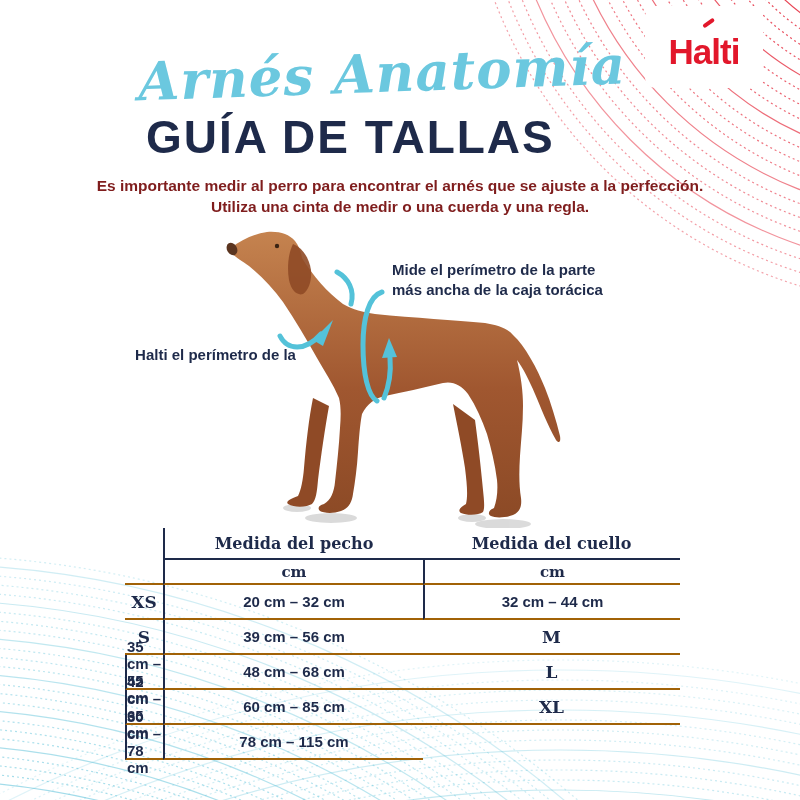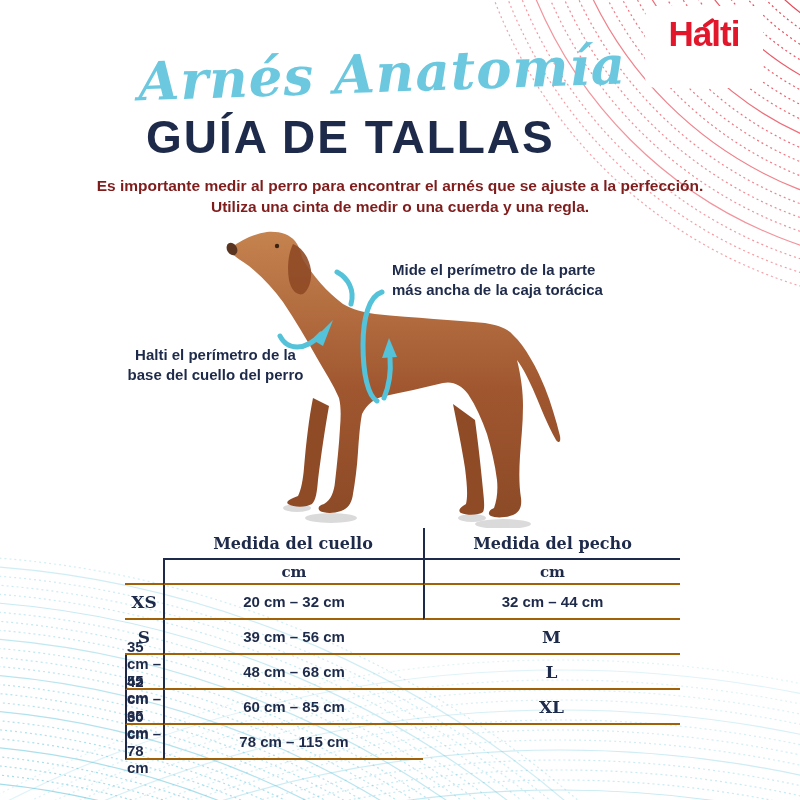--- a/index.html
+++ b/index.html
@@ -12,21 +12,21 @@
   #decor{position:absolute;inset:0;z-index:0;pointer-events:none;}
   .layer{position:absolute;z-index:1;}
 
   
   .logo-box{
     left:645px;top:6px;width:118px;height:82px;
     background:#ffffff;border-radius:10px;
     display:flex;align-items:flex-start;justify-content:center;
   }
   .logo-text{
-    position:relative;margin-top:8px;
+    position:relative;margin-top:26px;
     font-size:35px;font-weight:bold;letter-spacing:-1px;
     color:#E2172B;
   }
   .t-stroke{
     position:absolute;left:57px;top:15px;width:13px;height:3.5px;
     background:#E2172B;border-radius:2px;transform:rotate(-35deg);
   }
 
   
   .script-title{
@@ -228,32 +228,31 @@
 
   <g stroke="#54C2D9" stroke-width="5" stroke-linecap="round" fill="none">
     <path d="M197,64 C184,68 178,90 178,117 C178,146 183,168 192,173"></path>
     <path d="M199,170 C204,158 206,142 205,130"></path>
   </g>
   <path fill="#54C2D9" d="M197,130 L204,110 L212,129 Z"></path>
 </svg>
 
 <div class="layer diagram-label neck-label">
   <div>Halti el perímetro de la</div>
-  <div>base del cuello del perro</div>
 </div>
 <div class="layer diagram-label chest-label">
   <div>Mide el perímetro de la parte</div>
   <div>más ancha de la caja torácica</div>
 </div>
 
 <div class="size-table">
 
   <div class="cell"></div>
+  <div class="cell serif col-header bl">Medida del pecho</div>
   <div class="cell serif col-header">Medida del cuello</div>
-  <div class="cell serif col-header bl">Medida del pecho</div>
 
   <div class="cell bb"></div>
   <div class="cell serif unit bl bt bb">cm</div>
   <div class="cell serif unit bl bt bb">cm</div>
 
   <div class="cell serif size-label bb">XS</div>
   <div class="cell range bl bb">20 cm – 32 cm</div>
   <div class="cell range bl bb">32 cm – 44 cm</div>
 
   <div class="cell serif size-label bb">S</div>

